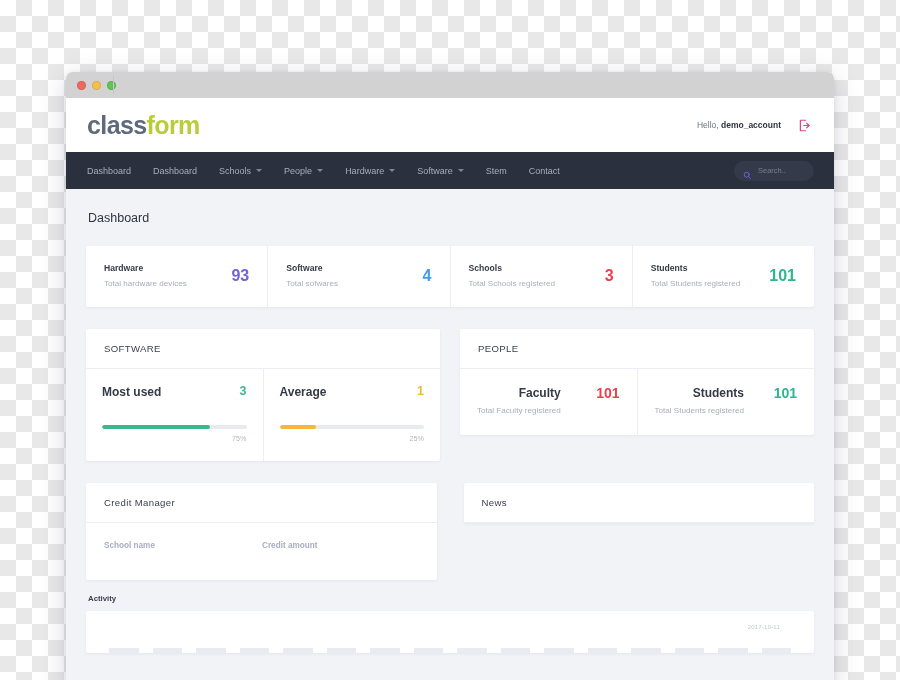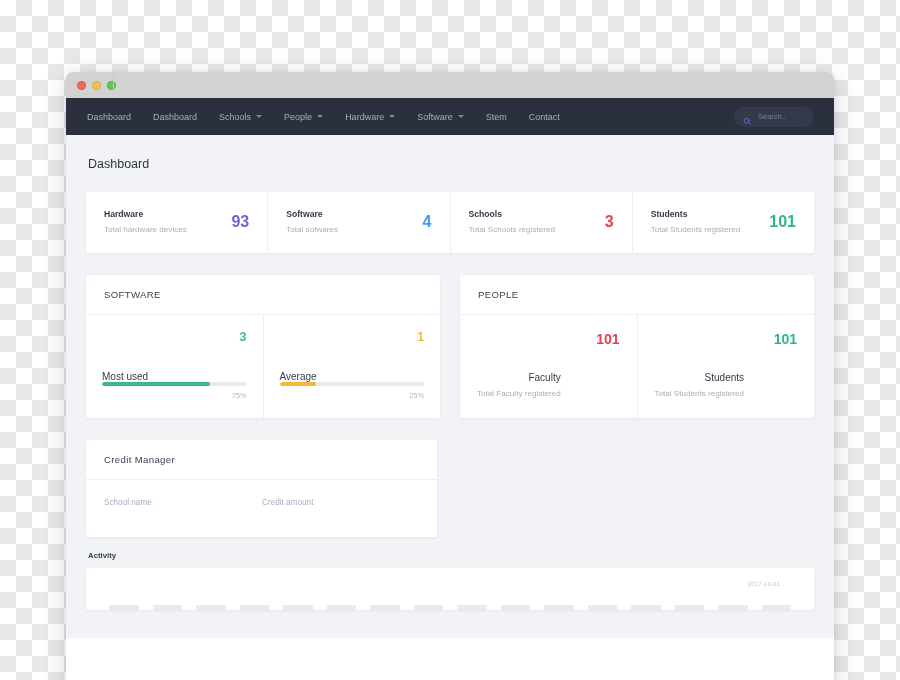--- a/index.html
+++ b/index.html
@@ -173,39 +173,39 @@
 
   .panel-cols { display: flex; }
   .panel-col {
     flex: 1;
     padding: 16px 16px 18px 16px;
     border-right: 1px solid #eceef3;
   }
   .panel-col:last-child { border-right: none; }
 
   .col-top { display: flex; justify-content: space-between; align-items: flex-start; }
-  .col-label { font-size: 10px; font-weight: 400; color: #343a46; margin-top: 40px; }
+  .col-label { font-size: 12px; font-weight: 700; color: #343a46; }
   .col-num { font-size: 12.5px; font-weight: 700; line-height: 1; }
 
-  .bar-wrap { }
+  .bar-wrap { margin-top: 26px; }
   .bar-track { height: 3.5px; border-radius: 2px; background: #e8eaee; overflow: hidden; }
   .bar-fill { height: 100%; border-radius: 2px; }
   .bar-pct { text-align: right; font-size: 7.2px; color: #b2b7c2; margin-top: 5px; }
 
   
   .people-col { padding: 17px 17px 20px 17px; text-align: right; }
   .people-sub { font-size: 8.1px; color: #a9aebb; margin-top: 6px; }
   .people-num { font-size: 14px; font-weight: 700; line-height: 1; }
 
   
   .bot-row { display: flex; gap: 27px; margin-bottom: 14px; align-items: flex-start; }
   .credit-body { padding: 18px 18px 30px 18px; display: flex; }
   .credit-th {
     font-size: 8.2px;
-    font-weight: 400;
+    font-weight: 700;
     color: #a8adc2;
   }
   .credit-th.c1 { width: 158px; }
   .news-body {
     padding: 18px 18px 28px 18px;
     font-size: 8.2px;
     line-height: 1.65;
     color: #aeb3bf;
   }
 
@@ -245,20 +245,38 @@
 
 <div class="window">
 
   <div class="titlebar">
     <span class="dot red"></span>
     <span class="dot yellow"></span>
     <span class="dot green"></span>
     <span class="titlebar-sep"></span>
   </div>
 
+  <div class="app-header">
+    <div class="logo">
+      <span class="logo-a">class</span><span class="logo-b">form</span>
+    </div>
+    <div class="user-area">
+      <div class="greeting">
+        <span>Hello,</span>
+        <span class="uname">demo_account</span>
+      </div>
+      <span class="logout-icon">
+        <svg viewBox="0 0 20 20" width="15" height="15" fill="none" stroke="#e0458c" stroke-width="1.6" stroke-linecap="round" stroke-linejoin="round">
+          <path d="M11.5 3H4.5v14h7"></path>
+          <path d="M13 7l3.2 3-3.2 3"></path>
+          <path d="M16 10H9"></path>
+        </svg>
+      </span>
+    </div>
+  </div>
 
   <div class="navbar">
     <div class="nav-items">
       <div class="nav-item">
           <span>Dashboard</span>
         </div>
       <div class="nav-item">
           <span>Dashboard</span>
         </div>
       <div class="nav-item">
@@ -396,20 +414,21 @@
 
       <div class="card panel">
         <div class="panel-head">Credit Manager</div>
         <div class="credit-body">
           <div class="credit-th c1">School name</div>
           <div class="credit-th">Credit amount</div>
         </div>
       </div>
 
       <div class="card panel">
+        <div class="panel-head">News</div>
       </div>
 
     </div>
 
     <div class="activity-label">Activity</div>
     <div class="card activity-card">
       <div class="activity-date">2017-10-11</div>
       <div class="activity-bars">
         <span class="abar"></span>
         <span class="abar"></span>

